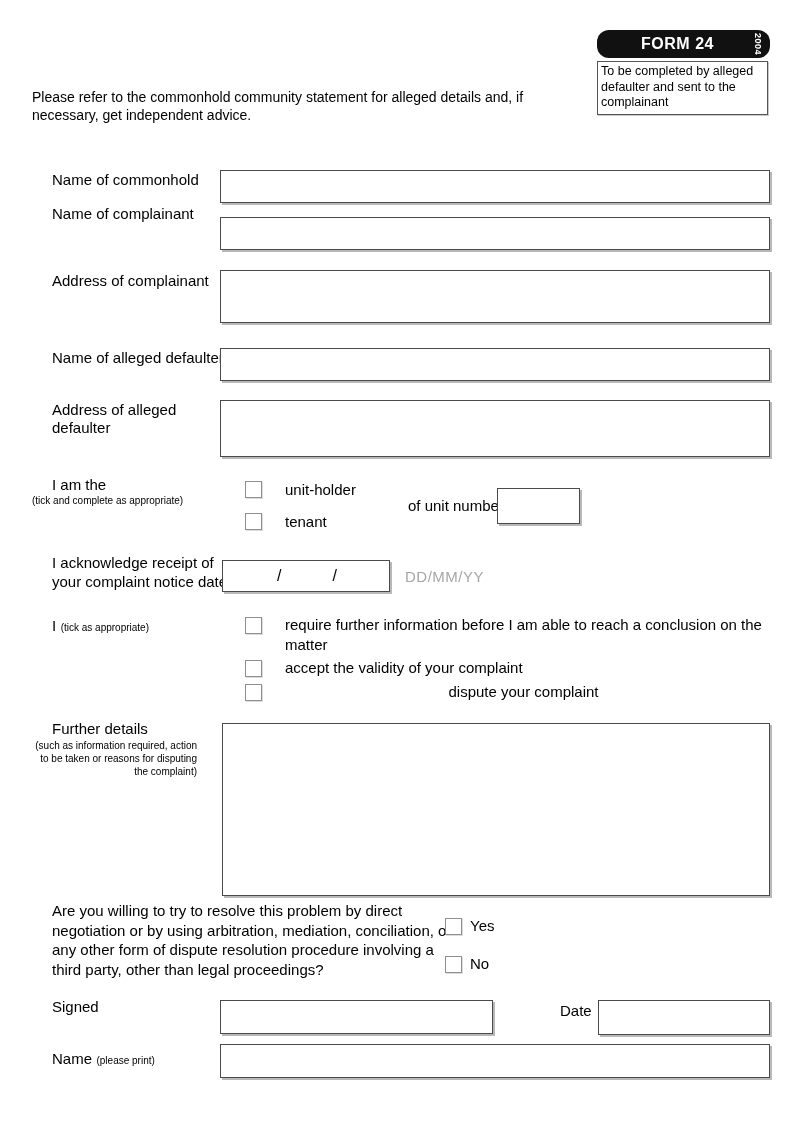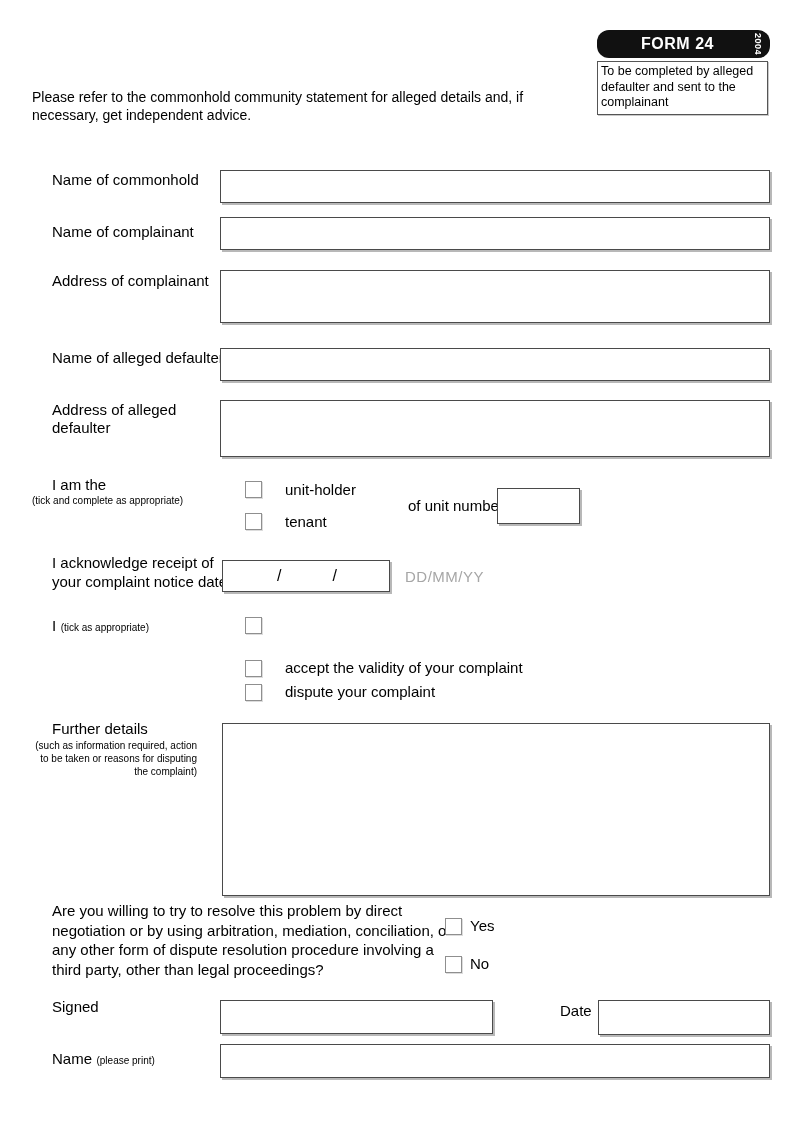--- a/index.html
+++ b/index.html
@@ -68,21 +68,21 @@
 
   <div class="abs badge-bar" style="left:597px;top:30px;width:173px;height:28px;">
     <span class="badge-text">FORM 24</span>
     <span class="badge-year">2004</span>
   </div>
   <div class="abs note-box" style="left:597px;top:61px;width:171px;height:54px;">To be completed by alleged defaulter and sent to the complainant</div>
 
   <div class="abs label" style="left:32px;top:171px;width:180px;">Name of commonhold</div>
   <input class="abs box" style="left: 220px; top: 170px; width: 550px; height: 33px;">
 
-  <div class="abs label" style="left:32px;top:223px;width:180px;">Name of complainant</div>
+  <div class="abs label" style="left:32px;top:205px;width:180px;">Name of complainant</div>
   <input class="abs box" style="left: 220px; top: 217px; width: 550px; height: 33px;">
 
   <div class="abs label" style="left:32px;top:272px;width:180px;">Address of complainant</div>
   <textarea class="abs box" style="left: 220px; top: 270px; width: 550px; height: 53px;"></textarea>
 
   <div class="abs label" style="left:32px;top:349px;width:190px;">Name of alleged defaulter</div>
   <input class="abs box" style="left: 220px; top: 348px; width: 550px; height: 33px;">
 
   <div class="abs label" style="left:32px;top:401px;width:150px;">Address of alleged defaulter</div>
   <textarea class="abs box" style="left: 220px; top: 400px; width: 550px; height: 57px;"></textarea>
@@ -105,26 +105,27 @@
     <span>/</span>
   </div>
   <div class="abs ghost" style="left:405px;top:568px;">DD/MM/YY</div>
 
   <div class="abs" style="left:32px;top:617px;">
     <span class="label">I</span>
     <span class="hint">(tick as appropriate)</span>
   </div>
 
   <div class="abs checkbox" style="left:245px;top:617px;"></div>
+  <div class="abs cb-label" style="left:285px;top:615px;width:495px;line-height:20px;">require further information before I am able to reach a conclusion on the matter</div>
 
   <div class="abs checkbox" style="left:245px;top:660px;"></div>
   <div class="abs cb-label" style="left:285px;top:659px;width:495px;">accept the validity of your complaint</div>
 
   <div class="abs checkbox" style="left:245px;top:684px;"></div>
-  <div class="abs cb-label" style="left:285px;top:683px;width:495px;">dispute your complaint</div>
+  <div class="abs cb-label" style="left:276px;top:683px;width:495px;text-align:center;">dispute your complaint</div>
 
   <div class="abs label" style="left:32px;top:720px;">Further details</div>
   <div class="abs hint" style="left:32px;top:739px;width:165px;text-align:right;">(such as information required, action to be taken or reasons for disputing the complaint)</div>
   <textarea class="abs box" style="left: 222px; top: 723px; width: 548px; height: 173px;"></textarea>
 
   <div class="abs label" style="left:32px;top:901px;width:405px;line-height:19.5px;">Are you willing to try to resolve this problem by direct negotiation or by using arbitration, mediation, conciliation, or any other form of dispute resolution procedure involving a third party, other than legal proceedings?</div>
 
   <div class="abs checkbox" style="left:445px;top:918px;"></div>
   <div class="abs cb-label" style="left:470px;top:917px;">Yes</div>
 

